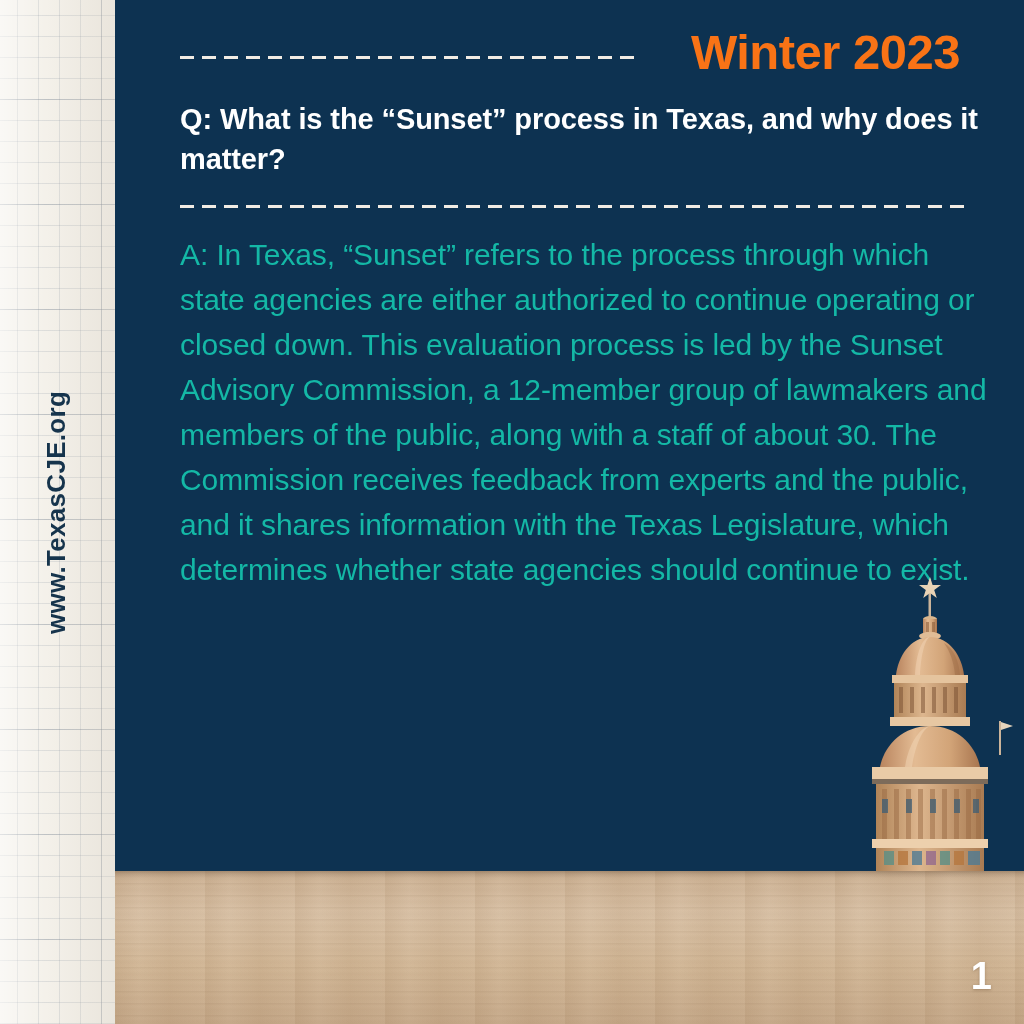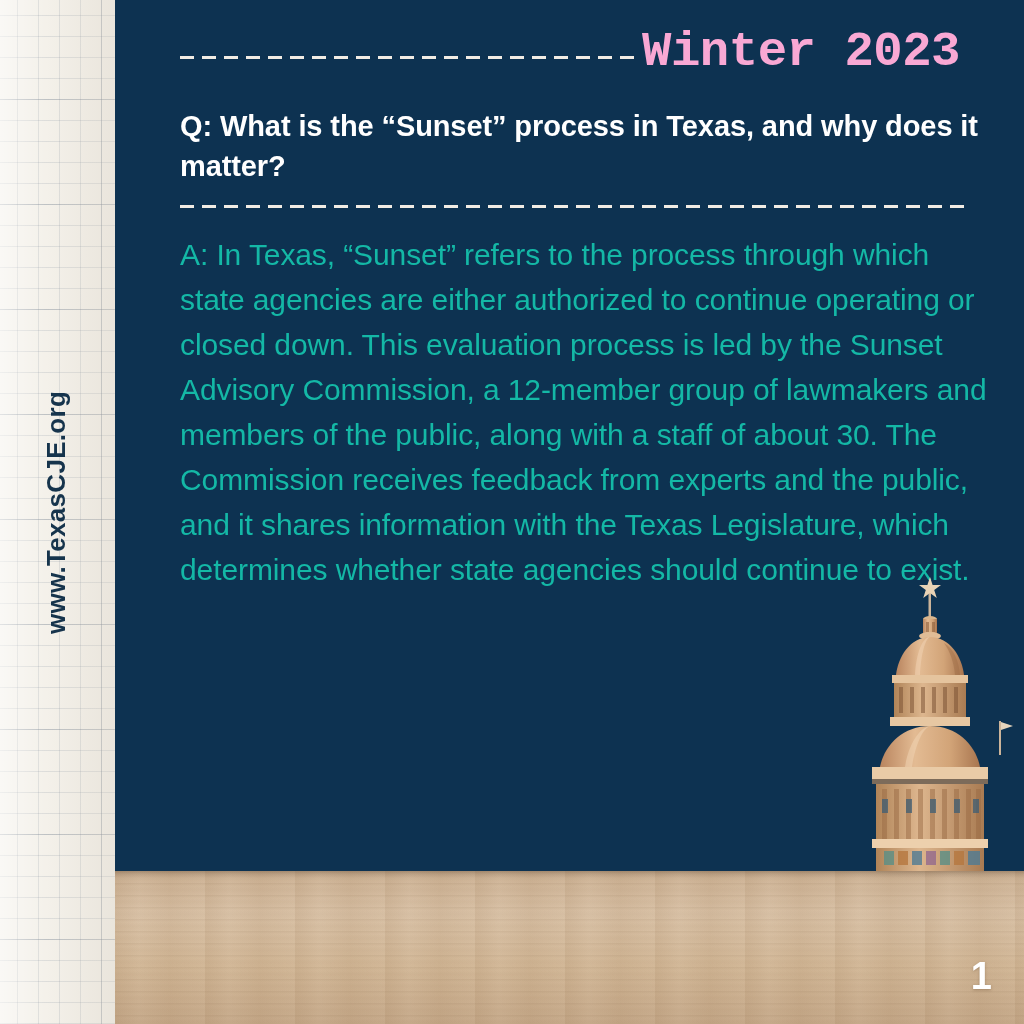--- a/index.html
+++ b/index.html
@@ -114,40 +114,39 @@
     content: "";
     display: block;
     height: 3px;
     width: 460px;
     background-image: repeating-linear-gradient(to right, #f1ece4 0 14px, rgba(0,0,0,0) 14px 22px);
   }
   .issue-title {
     position: absolute;
     right: 0;
     top: -10px;
-    font-family: Liberation Mono, monospace;
+    font-family: Liberation Sans, sans-serif;
     font-size: 49px;
     font-weight: 700;
-    color: #f9a8d4;
+    color: #f97316;
     letter-spacing: -0.5px;
     white-space: nowrap;
   }
 
   .question {
     position: absolute;
     left: 65px;
     top: 100px;
     width: 800px;
     font-family: "Liberation Sans", sans-serif;
     font-size: 29px;
     font-weight: 700;
     line-height: 1.37;
     color: #ffffff;
     letter-spacing: -0.1px;
-    margin-top: 7px;
   }
 
   .dash-rule-mid {
     position: absolute;
     left: 65px;
     top: 205px;
     width: 784px;
     height: 4px;
   }
   .dash-rule-mid::before {

